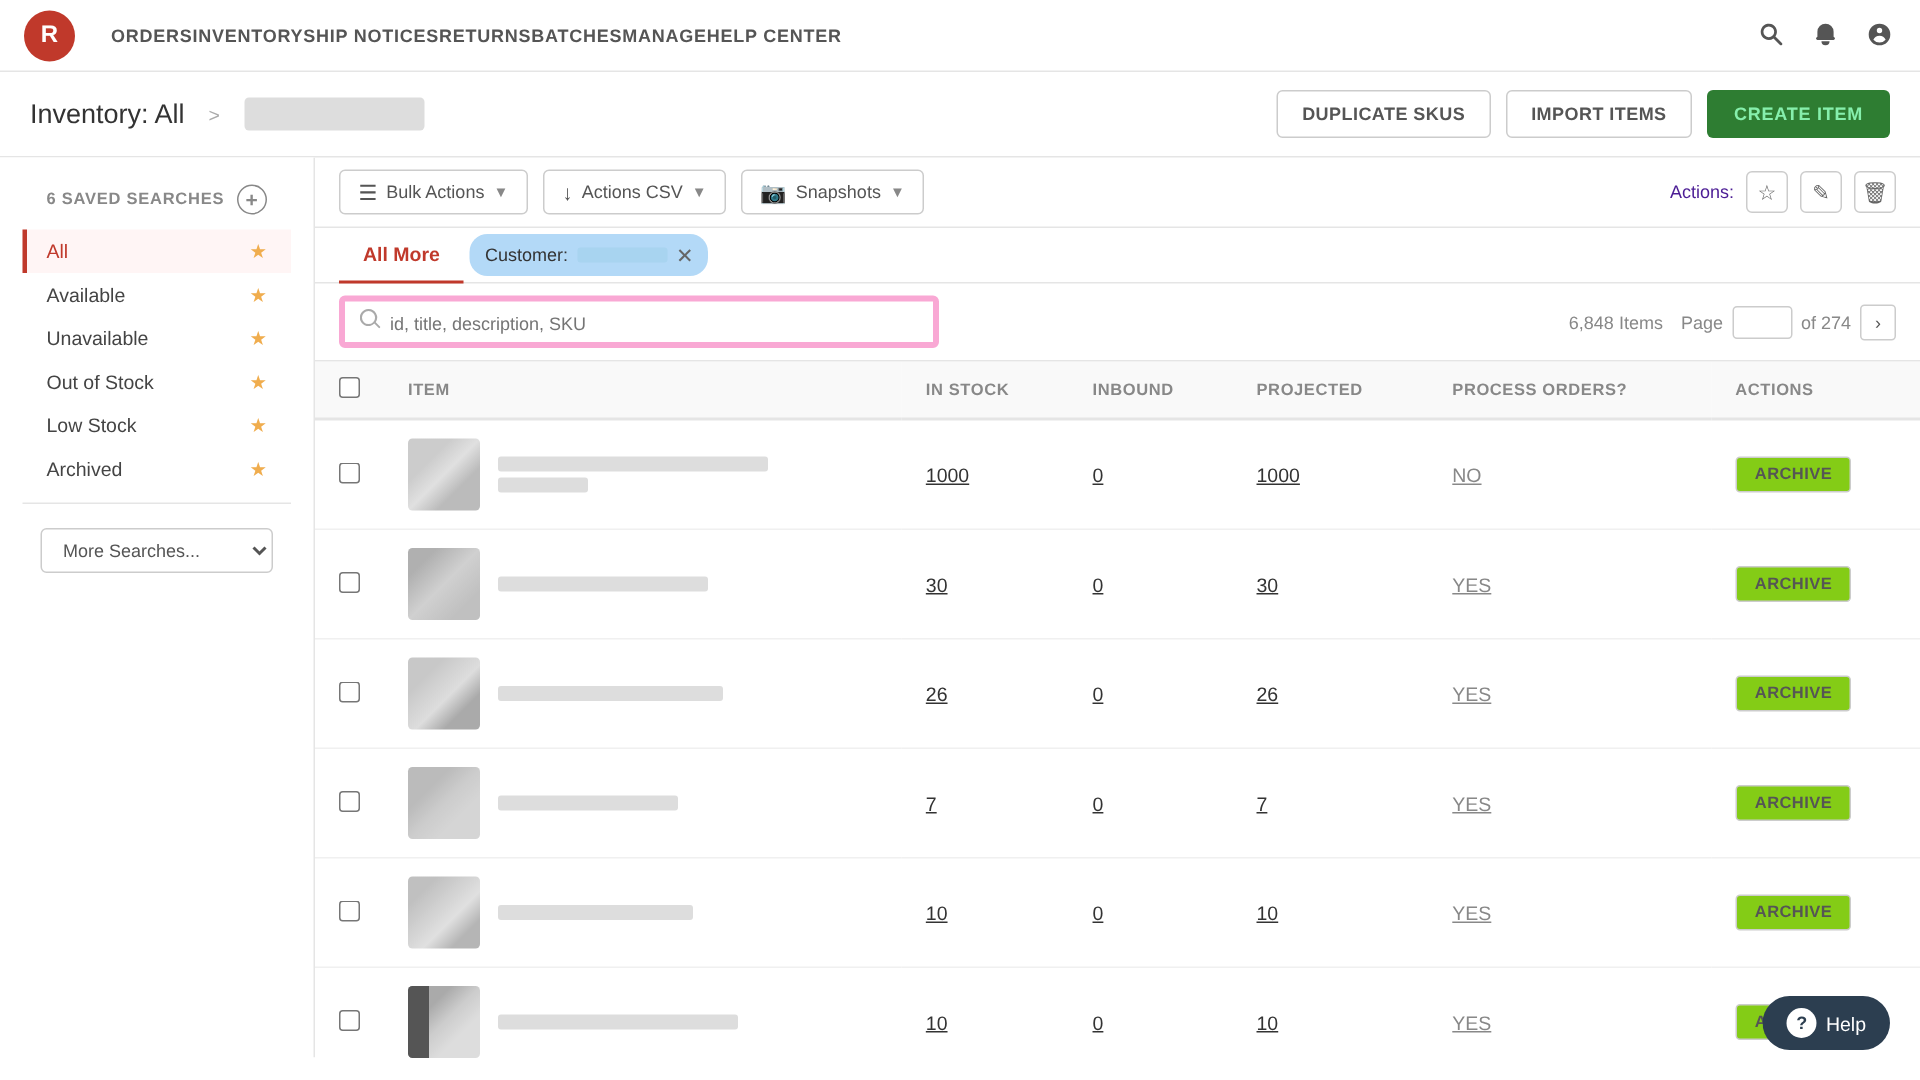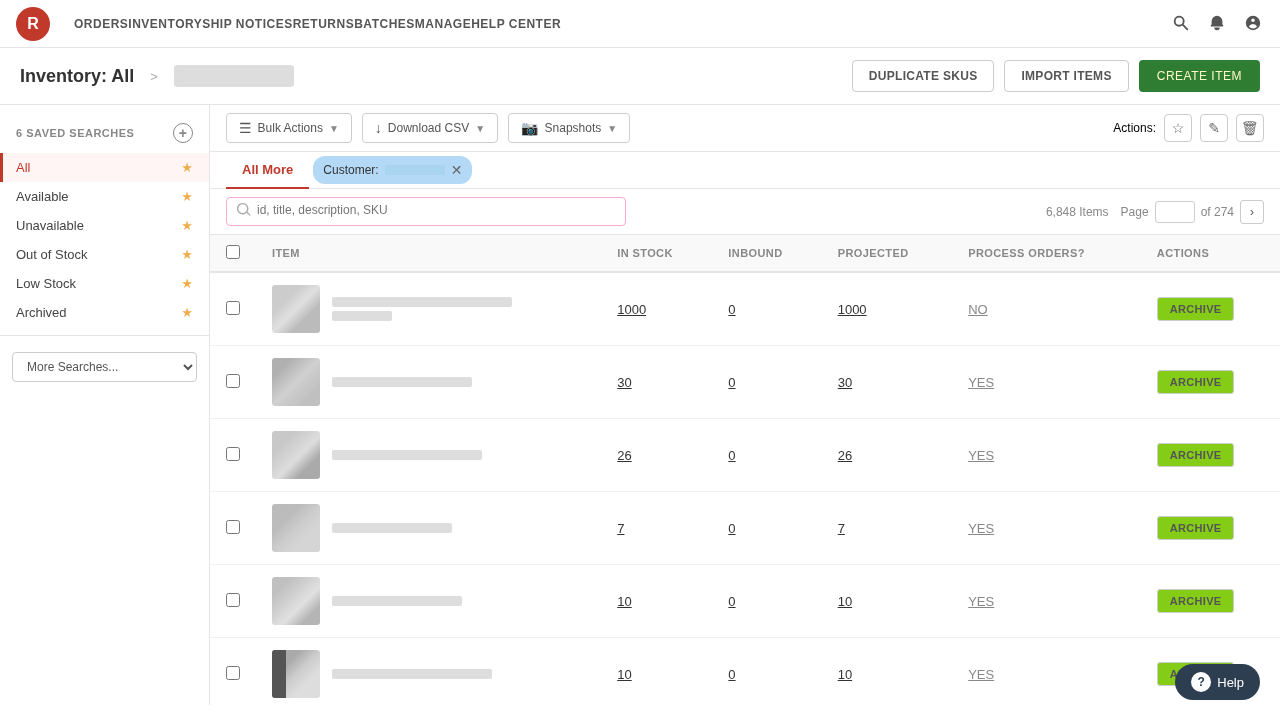--- a/index.html
+++ b/index.html
@@ -22,45 +22,45 @@
       letter-spacing: 0.5px; cursor: pointer; text-decoration: none;
     }
     .nav-right { margin-left: auto; display: flex; align-items: center; gap: 16px; }
     .nav-icon { width: 20px; height: 20px; color: #555; cursor: pointer; }
 
     
     .header-bar {
       display: flex; align-items: center; padding: 12px 20px;
       border-bottom: 1px solid #e5e5e5; gap: 12px;
     }
-    .page-title { font-size: 18px; font-weight: 700; color: #333; }
+    .page-title { font-size: 18px; font-weight: 400; color: #333; }
     .title-divider { color: #aaa; margin: 0 4px; }
     .title-blurred {
       width: 120px; height: 22px; background: #ddd; border-radius: 3px;
       display: inline-block; vertical-align: middle;
     }
     .header-actions { margin-left: auto; display: flex; gap: 10px; }
     .btn-outline {
       padding: 8px 16px; border: 1px solid #ccc; border-radius: 4px;
       background: #fff; cursor: pointer; font-size: 12px; font-weight: 600;
       color: #555; letter-spacing: 0.3px;
     }
     .btn-primary {
       padding: 8px 18px; border: none; border-radius: 4px;
-      background: #2e7d32; cursor: pointer; font-size: 12px; font-weight: 400;
-      color: #fef9c3; letter-spacing: 0.5px; text-transform: uppercase;
+      background: #2e7d32; cursor: pointer; font-size: 12px; font-weight: 700;
+      color: #86efac; letter-spacing: 0.5px; text-transform: uppercase;
     }
 
     
     .main-layout { display: flex; height: calc(100vh - 120px); }
 
     
     .sidebar {
       width: 210px; flex-shrink: 0; border-right: 1px solid #e5e5e5;
-      padding: 12px 0; background: #fff; overflow-y: auto;
+      padding: 12px 15px; background: #fff; overflow-y: auto;
     }
     .sidebar-header {
       display: flex; align-items: center; justify-content: space-between;
       padding: 6px 16px 10px; font-size: 11px; font-weight: 700;
       color: #888; text-transform: uppercase; letter-spacing: 0.5px;
     }
     .sidebar-add-btn {
       width: 20px; height: 20px; border-radius: 50%; border: 1.5px solid #888;
       display: flex; align-items: center; justify-content: center;
       cursor: pointer; color: #888; font-size: 14px; line-height: 1;
@@ -92,21 +92,21 @@
       border-bottom: 1px solid #e5e5e5; gap: 10px;
     }
     .toolbar-btn {
       display: flex; align-items: center; gap: 6px;
       padding: 6px 12px; border: 1px solid #ccc; border-radius: 4px;
       background: #fff; cursor: pointer; font-size: 12px; color: #555; font-weight: 500;
     }
     .toolbar-btn-icon { font-size: 14px; }
     .chevron-down { font-size: 10px; color: #888; }
     .toolbar-right { margin-left: auto; display: flex; align-items: center; gap: 8px; }
-    .actions-label { font-size: 12px; color: #000000; }
+    .actions-label { font-size: 12px; color: #4c1d95; }
     .action-icon-btn {
       width: 28px; height: 28px; border: 1px solid #ccc; border-radius: 4px;
       display: flex; align-items: center; justify-content: center;
       cursor: pointer; background: #fff; color: #666; font-size: 14px;
     }
 
     
     .tabs-bar {
       display: flex; align-items: center; padding: 0 16px;
       border-bottom: 1px solid #e5e5e5; gap: 0;
@@ -122,21 +122,21 @@
       font-size: 12px; color: #333; margin-left: 4px; height: 28px;
     }
     .tab-chip-remove { cursor: pointer; color: #666; font-size: 14px; }
 
     
     .search-bar-row {
       display: flex; align-items: center; padding: 8px 16px;
       border-bottom: 1px solid #e5e5e5; gap: 12px;
     }
     .search-input-wrap {
-      display: flex; align-items: flex-start; border: 1px solid #f9a8d4;
+      display: flex; align-items: flex-end; border: 4px solid #f9a8d4;
       border-radius: 4px; padding: 5px 10px; gap: 6px; flex: 1; max-width: 400px;
     }
     .search-icon { color: #aaa; font-size: 14px; }
     .search-input {
       border: none; outline: none; font-size: 12px; color: #555; width: 100%;
     }
     .item-count { margin-left: auto; font-size: 12px; color: #888; }
     .page-nav { display: flex; align-items: center; gap: 6px; font-size: 12px; color: #888; }
     .page-input {
       width: 40px; padding: 3px 6px; border: 1px solid #ccc; border-radius: 3px;
@@ -298,21 +298,21 @@
   <div class="content-area">
 
     <div class="toolbar">
       <button class="toolbar-btn">
         <span class="toolbar-btn-icon">☰</span>
         <span>Bulk Actions</span>
         <span class="chevron-down">▼</span>
       </button>
       <button class="toolbar-btn">
         <span class="toolbar-btn-icon">↓</span>
-        <span>Download CSV</span>
+        <span>Actions CSV</span>
         <span class="chevron-down">▼</span>
       </button>
       <button class="toolbar-btn">
         <span class="toolbar-btn-icon">📷</span>
         <span>Snapshots</span>
         <span class="chevron-down">▼</span>
       </button>
       <div class="toolbar-right">
         <span class="actions-label">Actions:</span>
         <div class="action-icon-btn">☆</div>

